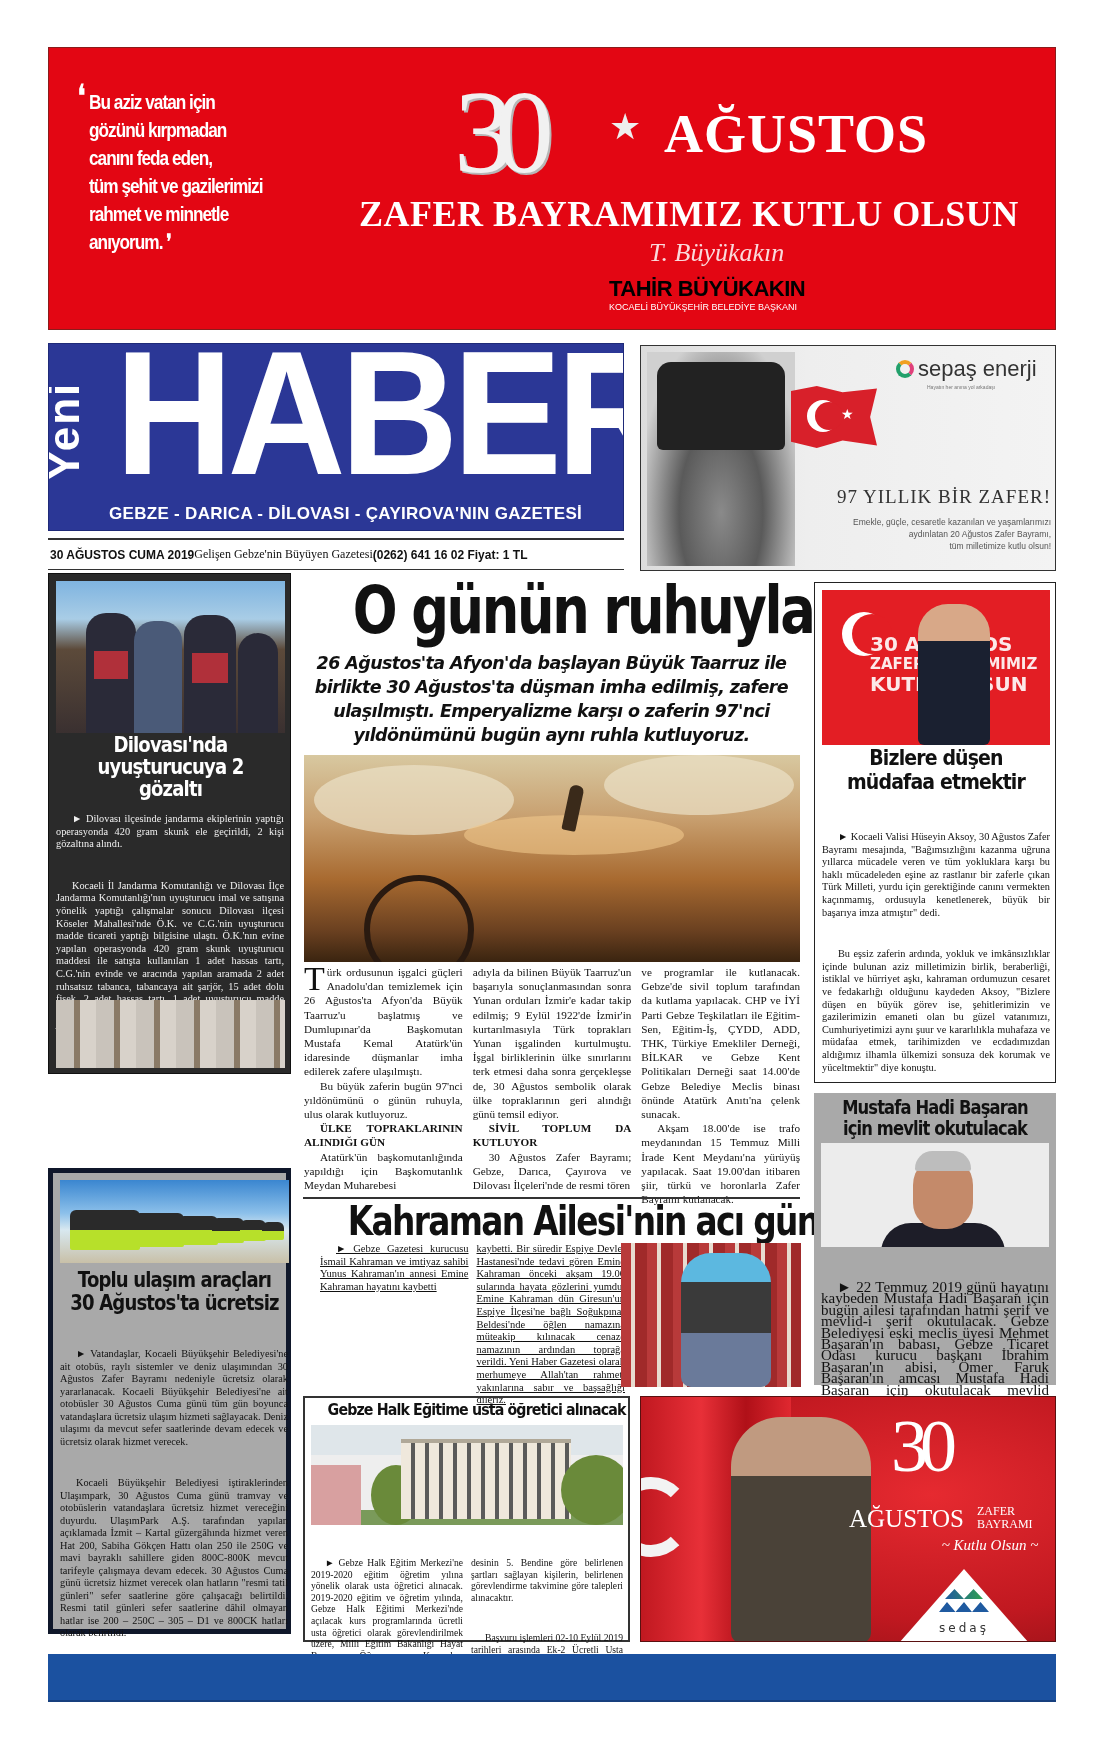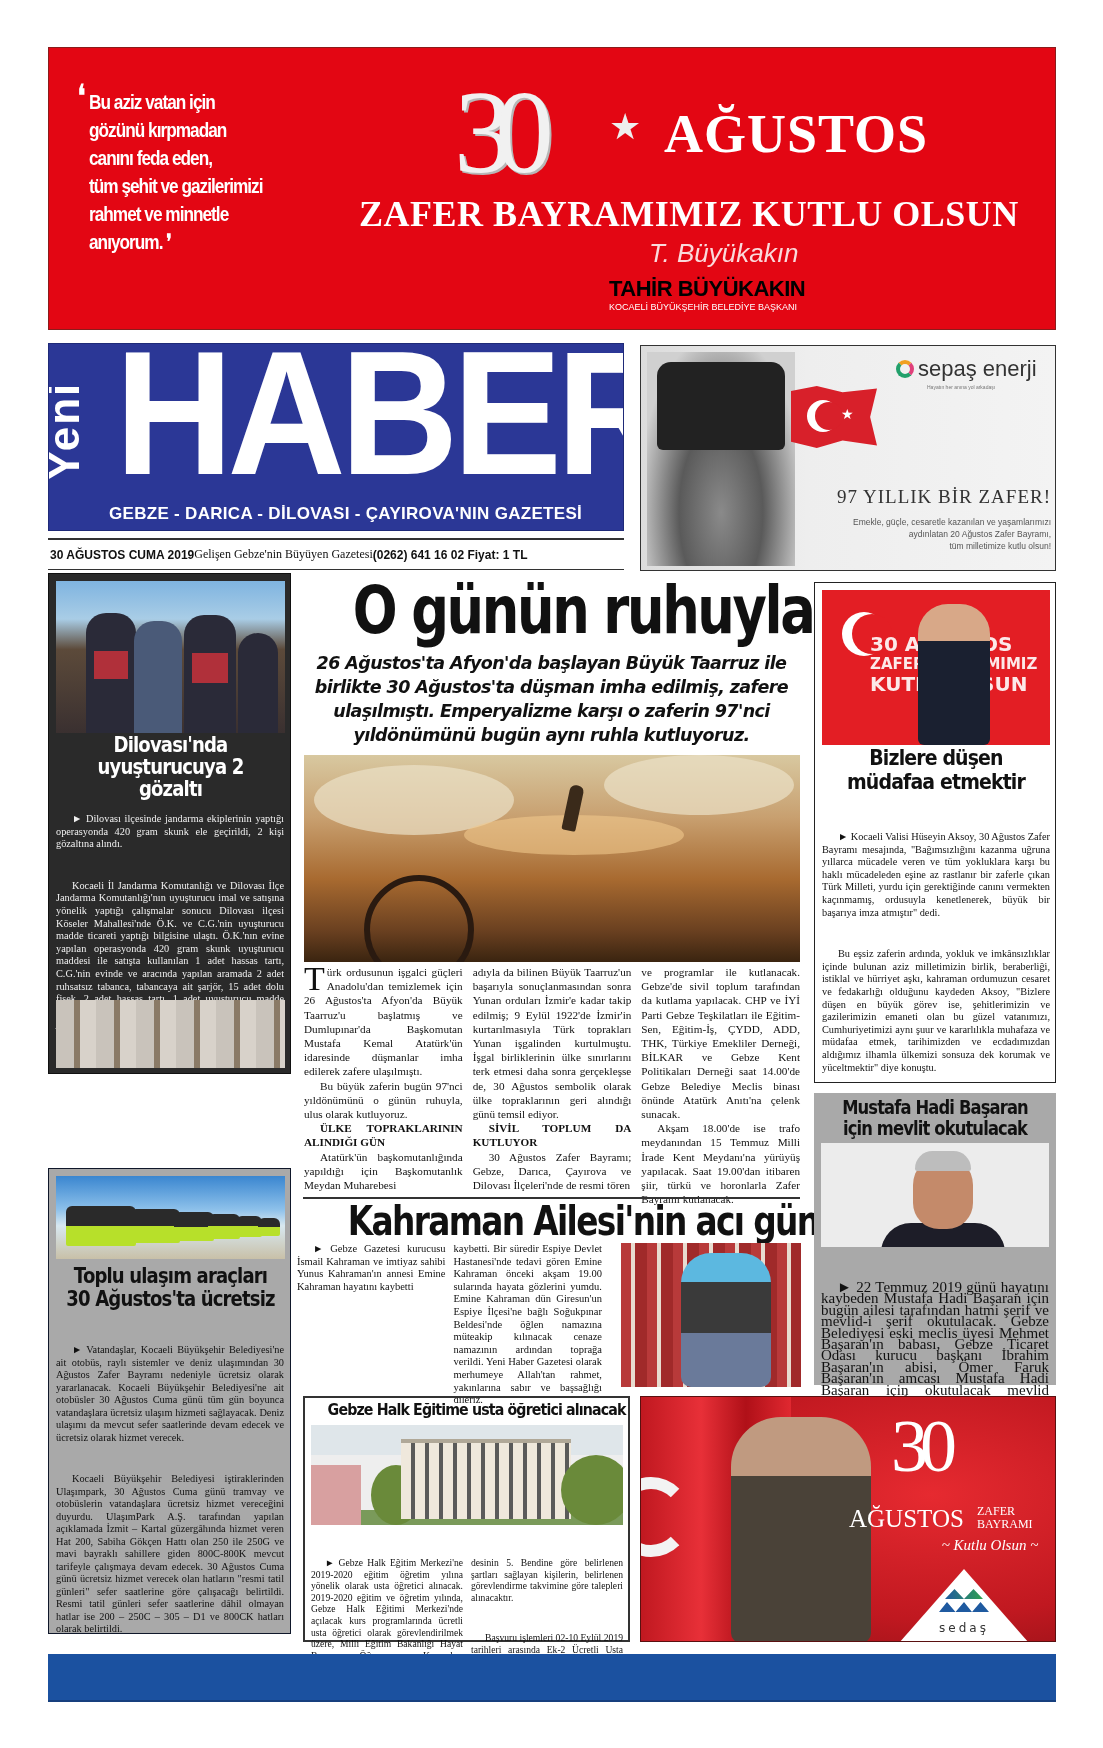--- a/index.html
+++ b/index.html
@@ -7,21 +7,21 @@
   .abs { position: absolute; }
 
   
   #banner { left: 48px; top: 47px; width: 1008px; height: 283px; background: #e30613; overflow: hidden; border: 1px solid #8a1c1c; }
   #banner .quote { left: 40px; top: 40px; width: 250px; color: #fff; font-family: "Liberation Sans", sans-serif; font-weight: bold; font-size: 21px; line-height: 28px; letter-spacing: -1.2px; transform: scaleX(0.82); transform-origin: left top; }
   #banner .quote .qm { position: absolute; left: -14px; top: -6px; font-size: 30px; }
   #banner .big30 { left: 405px; top: 30px; font-family: "Liberation Serif", serif; font-size: 118px; color: #f1f1f1; letter-spacing: -18px; line-height: 110px; text-shadow: 2px 2px 0 #b7b7b7; }
   #banner .star { left: 560px; top: 58px; font-size: 36px; color: #eee; }
   #banner .agustos { left: 615px; top: 55px; font-size: 54px; color: #fff; font-family: "Liberation Serif", serif; font-weight: bold; letter-spacing: 1px; }
   #banner .zafer { left: 310px; top: 145px; font-size: 36px; color: #fff; font-family: "Liberation Serif", serif; font-weight: bold; letter-spacing: 0.5px; }
-  #banner .sign { left: 600px; top: 190px; font-size: 26px; color: #fff; font-style: italic; font-family: Liberation Sans, sans-serif; opacity: .85; }
+  #banner .sign { left: 600px; top: 190px; font-size: 26px; color: #fff; font-style: italic; font-family: Liberation Serif, serif; opacity: .85; }
   #banner .mayor { left: 560px; top: 228px; font-family: "Liberation Sans", sans-serif; font-weight: bold; font-size: 22px; color: #000000; letter-spacing: -0.5px; }
   #banner .mayor-title { left: 560px; top: 254px; font-family: "Liberation Sans", sans-serif; font-size: 9px; color: #fff; letter-spacing: 0; }
   #banner .kbb { left: 0; top: 236px; width: 490px; height: 47px; background: #1d4a86; clip-path: polygon(0 0, 94% 0, 100% 100%, 0 100%); }
   #banner .kbb .logo-icon { position: absolute; left: 22px; top: 11px; width: 20px; height: 22px; border: 2px solid #fff; border-radius: 4px 4px 10px 10px; }
   #banner .kbb .name { position: absolute; left: 52px; top: 12px; color: #fff; font-family: "DejaVu Sans", sans-serif; font-weight: bold; font-size: 19px; letter-spacing: 2px; }
   #banner .kbb .slogan { position: absolute; left: 392px; top: 12px; color: #fff; font-family: "Liberation Sans", sans-serif; font-size: 8px; line-height: 9px; border-left: 1px solid #fff; padding-left: 5px; }
 
   
   #masthead { left: 48px; top: 343px; width: 576px; height: 188px; background: #2b3796; overflow: hidden; border: 1px solid #1f2a78; }
   #masthead .yeni { position: absolute; left: -34px; top: 62px; transform: rotate(-90deg); color: #fff; font-family: "Liberation Sans", sans-serif; font-weight: bold; font-size: 44px; letter-spacing: 2px; }
@@ -52,21 +52,21 @@
   #dilovasi { left: 48px; top: 573px; width: 243px; height: 501px; border: 1px solid #111; }
   #dilovasi .photo { position: absolute; left: 7px; top: 7px; width: 229px; height: 152px; background: linear-gradient(180deg, #7fb4e0 0%, #a9cde6 25%, #5c4a3a 45%, #3a3030 100%); overflow: hidden; }
   #dilovasi .photo .p { position: absolute; bottom: 0; background: #2a2a38; border-radius: 20px 20px 0 0; }
   #dilovasi .photo .vest { position: absolute; background: #b0303a; }
   .hl { font-family: "DejaVu Sans", sans-serif; font-weight: bold; text-align: center; letter-spacing: -1px; transform: scaleX(0.86); }
   #dilovasi .head { position: absolute; left: 0; top: 160px; width: 243px; font-size: 21px; line-height: 22px; color: #fff; }
   #dilovasi .body { position: absolute; left: 7px; top: 210px; width: 228px; font-size: 10.3px; line-height: 12.6px; color: #f0f0f0; text-align: justify; }
   .body p { text-indent: 16px; margin-top: 29px; }
   #dilovasi .photo2 { position: absolute; left: 7px; top: 426px; width: 229px; height: 68px; background: repeating-linear-gradient(90deg, #c9c3bb 0 18px, #8a7a66 18px 24px, #d8d2ca 24px 40px); }
 
-  #ulasim { left: 48px; top: 1168px; width: 243px; height: 466px; background: #a9a9a9; border: 1px solid #0f172a; }
+  #ulasim { left: 48px; top: 1168px; width: 243px; height: 466px; background: #a9a9a9; border: 5px solid #0f172a; }
   #ulasim .photo { position: absolute; left: 7px; top: 7px; width: 229px; height: 83px; background: linear-gradient(180deg, #3a86d0 0%, #8cc0ea 40%, #d8e8f0 60%, #c8c0a8 100%); overflow: hidden; }
   #ulasim .bus { position: absolute; background: linear-gradient(180deg, #2a2a2a 0 50%, #b7e02a 50% 100%); border-radius: 6px 6px 2px 2px; }
   #ulasim .head { position: absolute; left: 0; top: 96px; width: 243px; font-size: 21px; line-height: 23px; color: #111; }
   #ulasim .body { position: absolute; left: 7px; top: 146px; width: 228px; font-size: 10.3px; line-height: 12.5px; color: #111; text-align: justify; }
 
   
   #lead-headline { left: 303px; top: 580px; width: 497px; text-align: center; font-family: "DejaVu Sans", sans-serif; font-weight: bold; font-size: 66px; line-height: 62px; letter-spacing: -3px; transform: scaleX(0.8); transform-origin: center top; white-space: nowrap; }
   #lead-deck { left: 303px; top: 651px; width: 497px; text-align: center; font-family: "DejaVu Sans", sans-serif; font-weight: bold; font-style: italic; font-size: 17.5px; line-height: 24px; letter-spacing: -0.6px; }
   #lead-photo { left: 304px; top: 755px; width: 496px; height: 207px; background: linear-gradient(180deg, #d8c8a0 0%, #c8a070 30%, #a86a30 60%, #6a4020 85%, #3a2410 100%); overflow: hidden; }
   #lead-photo .smoke { position: absolute; border-radius: 50%; background: rgba(235,225,200,.7); }
@@ -74,21 +74,21 @@
   #lead-photo .soldier { position: absolute; left: 262px; top: 30px; width: 14px; height: 46px; background: #3a2a1a; border-radius: 6px 6px 2px 2px; transform: rotate(12deg); }
   #lead-body { left: 304px; top: 965px; width: 496px; font-size: 11.2px; line-height: 14.2px; display: flex; gap: 10px; text-align: justify; }
   #lead-body .col { flex: 1; }
   #lead-body .col p { text-indent: 16px; }
   #lead-body .col p.nb { text-indent: 0; }
   #lead-body .sub { font-weight: bold; text-indent: 16px; }
   #lead-body .drop { float: left; font-size: 34px; line-height: 28px; margin: 0 2px 0 0; font-family: "Liberation Serif", serif; }
   #rule1 { left: 303px; top: 1197px; width: 497px; height: 2px; background: #333; }
 
   #kahraman-head { left: 303px; top: 1200px; width: 497px; text-align: center; font-family: "DejaVu Sans", sans-serif; font-weight: bold; font-size: 40px; line-height: 42px; letter-spacing: -2px; transform: scaleX(0.82); transform-origin: center top; white-space: nowrap; }
-  #kahraman-body { left: 297px; top: 1243px; width: 305px; display: flex; gap: 8px; font-size: 10.5px; line-height: 12.6px; text-align: justify; }
+  #kahraman-body { left: 320px; top: 1243px; width: 305px; display: flex; gap: 8px; font-size: 10.5px; line-height: 12.6px; text-align: justify; text-decoration: underline; }
   #kahraman-body .col { flex: 1; }
   #kahraman-body p { text-indent: 16px; }
   #kahraman-photo { left: 621px; top: 1243px; width: 180px; height: 144px; background: repeating-linear-gradient(90deg, #b83a3a 0 10px, #e8dcd0 10px 14px, #a02a2a 14px 26px), #b83a3a; overflow: hidden; }
   #kahraman-photo .w { position: absolute; left: 60px; top: 10px; width: 90px; height: 134px; background: linear-gradient(180deg, #5cb8e0 0 22%, #3a3a3a 22% 60%, #6a7a9a 60% 100%); border-radius: 30px 30px 10px 10px; }
 
   #halk { left: 303px; top: 1396px; width: 327px; height: 246px; border: 2px solid #333; }
   #halk .head { position: absolute; left: 0; top: 2px; width: 323px; font-size: 16.5px; line-height: 20px; white-space: nowrap; }
   #halk .photo { position: absolute; left: 6px; top: 27px; width: 312px; height: 100px; background: linear-gradient(180deg, #dfe6ea 0 30%, #eee 30% 85%, #7a9a5a 85%); overflow: hidden; }
   #halk .photo .bld { position: absolute; left: 90px; top: 14px; width: 170px; height: 80px; background: repeating-linear-gradient(90deg, #efe8dc 0 10px, #5a5a5a 10px 14px); border-top: 4px solid #b0a898; }
   #halk .photo .tree { position: absolute; border-radius: 50%; background: #6a8a3a; }

